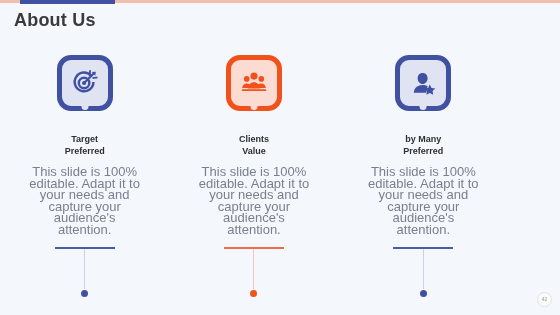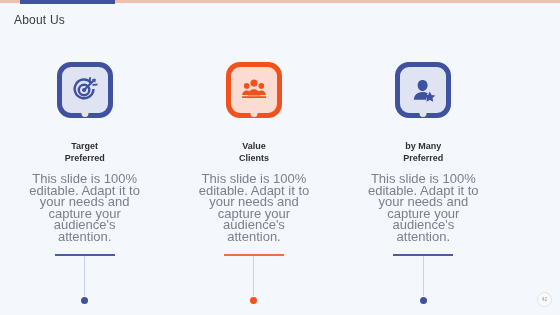--- a/index.html
+++ b/index.html
@@ -30,32 +30,32 @@
     width: 95px;
     height: 4px;
     background: #3f51a0;
   }
 
   
   .slide-title {
     position: absolute;
     top: 9px;
     left: 14px;
-    font-size: 12px;
-    font-weight: 400;
+    font-size: 18px;
+    font-weight: 700;
     color: #3a3a3a;
     letter-spacing: 0.2px;
     line-height: 22px;
     white-space: nowrap;
   }
 
   
   .columns {
     position: absolute;
-    top: 62px;
+    top: 55px;
     left: 0;
     width: 508px;
     display: flex;
   }
   .col {
     width: 186.66px;
     display: flex;
     flex-direction: column;
     align-items: center;
   }
@@ -209,22 +209,22 @@
             <path d="M19.0 21.4c0-3.0 2.2-5.0 4.8-5.0s4.8 2.0 4.8 5.0z"></path>
             <circle cx="16" cy="8.6" r="3.8"></circle>
             <path d="M9.6 21.8c0-3.9 2.9-6.6 6.4-6.6s6.4 2.7 6.4 6.6z"></path>
             <rect x="3.0" y="22.6" width="26" height="1.9" rx="0.9"></rect>
           </g>
         </svg>
       </span>
       <div class="notch"></div>
     </div>
     <div class="card-heading">
+      <div>Clients</div>
       <div>Value</div>
-      <div>Clients</div>
     </div>
     <div class="card-body">This slide is 100% editable. Adapt it to your needs and capture your audience's attention.</div>
     <div class="divider orange"></div>
     <div class="stem orange"></div>
     <div class="dot orange"></div>
   </div>
 
   <div class="col">
     <div class="tile">
       <span>

